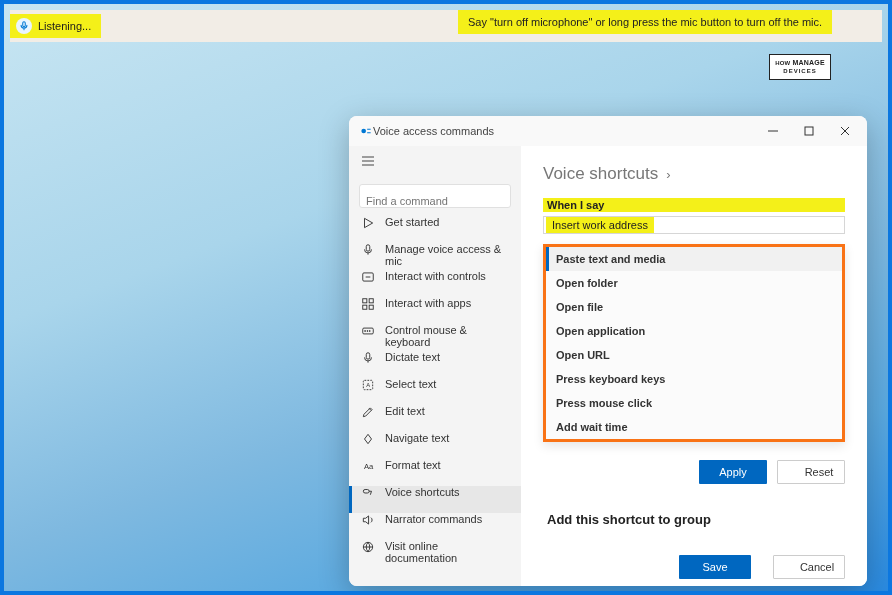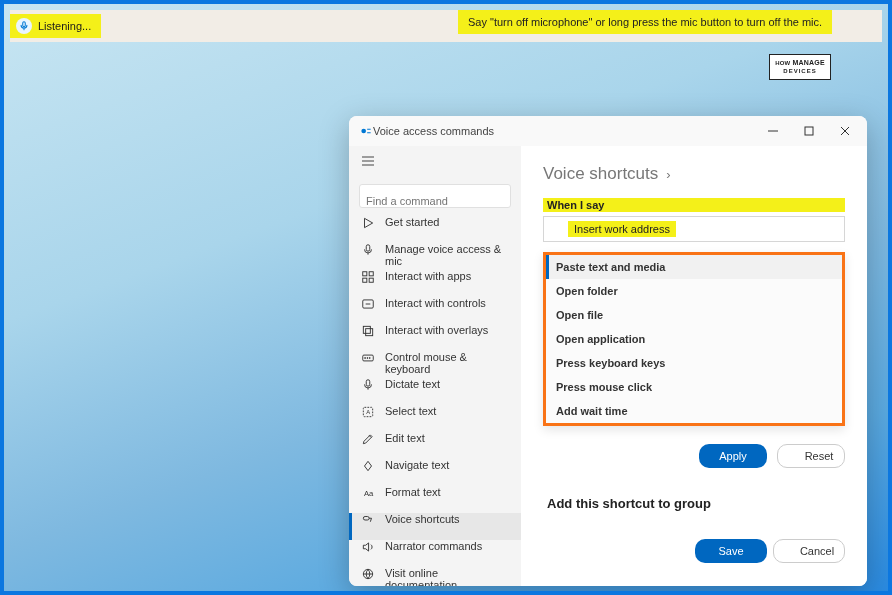--- a/index.html
+++ b/index.html
@@ -80,46 +80,46 @@
     .nav-item svg { width: 14px; height: 14px; flex-shrink: 0; }
     
     .main { flex: 1; background: #fff; padding: 18px 22px 14px; display: flex; flex-direction: column; }
     .crumb { display: flex; align-items: baseline; gap: 8px; margin-bottom: 14px; }
     .crumb .c1 { font-size: 17px; color: #777; font-weight: 400; }
     .crumb .sep { font-size: 13px; color: #777; }
     .crumb .c2 { font-size: 17px; color: #222; font-weight: 600; }
     .section-label { font-size: 11px; color: #222; font-weight: 600; margin-bottom: 4px; }
     .phrase-input {
       height: 26px; border: 1px solid #d6d6d6; background: #fff; display: flex; align-items: center;
-      font-size: 11px; color: #222; margin-bottom: 10px; position: relative; padding-left: 22px;
+      font-size: 11px; color: #222; margin-bottom: 10px; position: relative;
     }
     .phrase-hl { background: #f4f019; padding: 2px 6px; margin-left: 2px; }
     .section-label.hl { display: inline-block; background: #f4f019; padding: 1px 4px; }
     .actions-dropdown {
       border: 3px solid #f97316; background: #fbfbfb;
       box-shadow: 0 4px 10px rgba(0,0,0,0.1);
       margin-bottom: 14px;
       font-weight: bold;
     }
     .action-opt {
       font-size: 11px; color: #333; padding: 6px 10px; cursor: default;
     }
     .action-opt.selected { border-left: 3px solid #0067c0; padding-left: 7px; background: #f1f1f1; }
     .btn-row { display: flex; gap: 10px; justify-content: flex-end; margin-top: 4px; }
-    .btn { height: 24px; min-width: 68px; border-radius: 10px; font-size: 11px; display: flex; align-items: center; justify-content: center; }
+    .btn { height: 24px; min-width: 68px; border-radius: 1px; font-size: 11px; display: flex; align-items: center; justify-content: center; }
     .btn.primary { background: #0067c0; color: #fff; }
     .btn.secondary { background: #fff; border: 1px solid #ccc; color: #333; padding-left: 16px; }
     .group-label { font-size: 13px; font-weight: 600; color: #222; margin: 28px 4px 6px; }
     .group-select {
       height: 26px; border: 1px solid #d6d6d6; background: #fff; border-radius: 3px;
       display: flex; align-items: center; justify-content: space-between; padding: 0 8px;
       font-size: 11px; color: #444;
     }
     .group-select svg { width: 10px; height: 10px; }
-    .bottom-row { display: flex; gap: 6px; justify-content: flex-end; margin-top: 22px; text-align: center; }
+    .bottom-row { display: flex; gap: 22px; justify-content: flex-end; margin-top: 22px; text-align: center; }
   </style>
 </head>
 <body>
 
 <div class="screen">
   <div class="bloom">
     <svg viewBox="0 0 560 520">
       <defs>
         <linearGradient id="g1" x1="0" y1="0" x2="1" y2="1">
           <stop offset="0" stop-color="#4fb7ff"></stop>
@@ -209,40 +209,33 @@
               <span>Get started</span>
             </div>
           <div class="nav-item">
               <svg viewBox="0 0 24 24" fill="none" stroke="#333" stroke-width="1.6">
                 <path d="M12 3a3 3 0 0 1 3 3v5a3 3 0 0 1-6 0V6a3 3 0 0 1 3-3zM18 11a6 6 0 0 1-12 0M12 17v3"></path>
               </svg>
               <span>Manage voice access &amp; mic</span>
             </div>
           <div class="nav-item">
               <svg viewBox="0 0 24 24" fill="none" stroke="#333" stroke-width="1.6">
+                <rect x="3" y="5" width="18" height="14" rx="2"></rect>
+                <line x1="8" y1="12" x2="16" y2="12"></line>
+              </svg>
+              <span>Interact with controls</span>
+            </div>
+          <div class="nav-item">
+              <svg viewBox="0 0 24 24" fill="none" stroke="#333" stroke-width="1.6">
                 <rect x="3" y="3" width="7" height="7"></rect>
                 <rect x="14" y="3" width="7" height="7"></rect>
                 <rect x="3" y="14" width="7" height="7"></rect>
                 <rect x="14" y="14" width="7" height="7"></rect>
               </svg>
               <span>Interact with apps</span>
-            </div>
-          <div class="nav-item">
-              <svg viewBox="0 0 24 24" fill="none" stroke="#333" stroke-width="1.6">
-                <rect x="3" y="5" width="18" height="14" rx="2"></rect>
-                <line x1="8" y1="12" x2="16" y2="12"></line>
-              </svg>
-              <span>Interact with controls</span>
-            </div>
-          <div class="nav-item">
-              <svg viewBox="0 0 24 24" fill="none" stroke="#333" stroke-width="1.6">
-                <rect x="4" y="4" width="12" height="12"></rect>
-                <rect x="8" y="8" width="12" height="12"></rect>
-              </svg>
-              <span>Interact with overlays</span>
             </div>
           <div class="nav-item">
               <svg viewBox="0 0 24 24" fill="none" stroke="#333" stroke-width="1.6">
                 <rect x="3" y="7" width="18" height="10" rx="2"></rect>
                 <circle cx="7" cy="12" r="0.8" fill="#333"></circle>
                 <circle cx="11" cy="12" r="0.8" fill="#333"></circle>
                 <circle cx="15" cy="12" r="0.8" fill="#333"></circle>
               </svg>
               <span>Control mouse &amp; keyboard</span>
             </div>
@@ -309,20 +302,21 @@
         </div>
         <div class="section-label hl">When I say</div>
         <div class="phrase-input">
           <span class="phrase-hl">Insert work address</span>
         </div>
         <div class="actions-dropdown">
           <div class="action-opt selected">Paste text and media</div>
           <div class="action-opt">Open folder</div>
           <div class="action-opt">Open file</div>
           <div class="action-opt">Open application</div>
+          <div class="action-opt">Open URL</div>
           <div class="action-opt">Press keyboard keys</div>
           <div class="action-opt">Press mouse click</div>
           <div class="action-opt">Add wait time</div>
         </div>
         <div class="btn-row">
           <div class="btn primary">Apply</div>
           <div class="btn secondary">Reset</div>
         </div>
         <div class="group-label">Add this shortcut to group</div>
         <div class="bottom-row">

